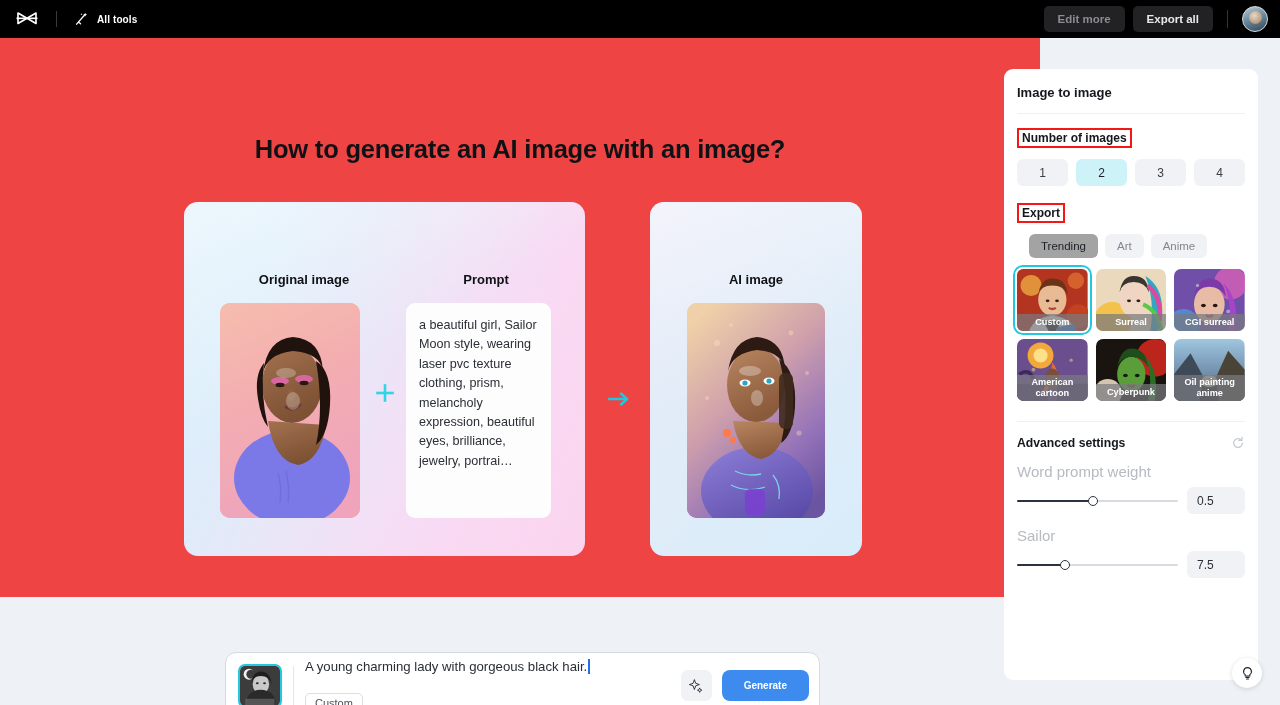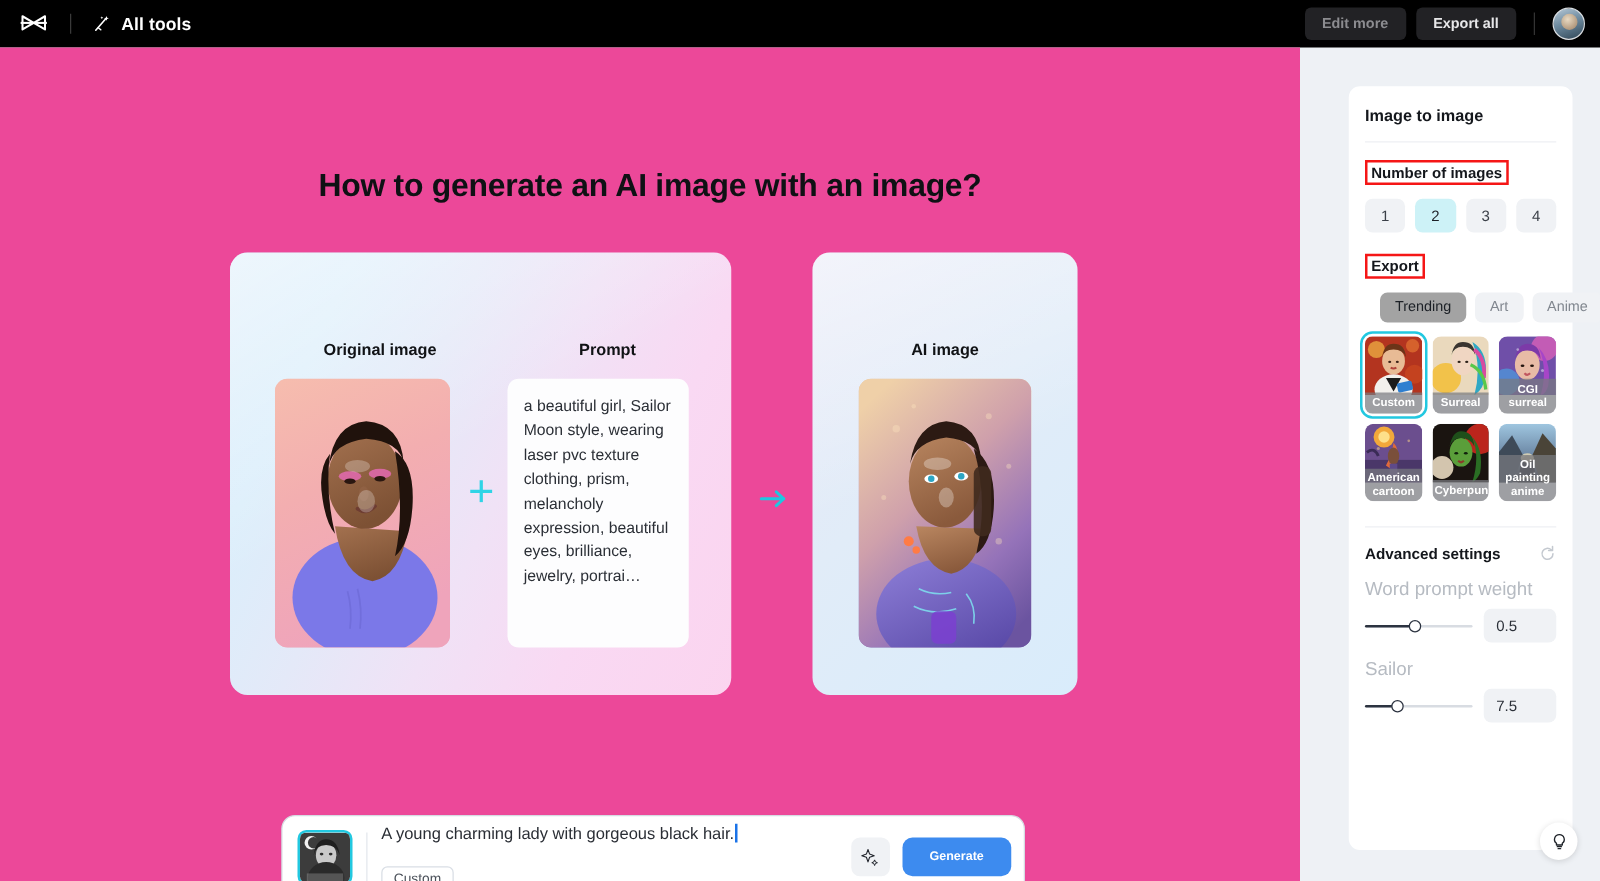--- a/index.html
+++ b/index.html
@@ -17,21 +17,21 @@
     background: #000;
     display: flex; align-items: center;
   }
   .logo-wrap { margin-left: 14px; display: flex; align-items: center; }
   .capcut-logo { width: 26px; height: 18px; }
   .topbar-divider {
     width: 1px; height: 16px; background: #3a3a3a; margin: 0 16px;
   }
   .alltools { display: flex; align-items: center; gap: 8px; cursor: pointer; }
   .alltools-label {
-    color: #fff; font-size: 14px; font-weight: bold; letter-spacing: .1px;
+    color: #fff; font-size: 10px; font-weight: bold; letter-spacing: .1px;
   }
   .wand-icon { width: 16px; height: 16px; display:block; }
   .topbar-right {
     margin-left: auto; display: flex; align-items: center; gap: 8px;
     margin-right: 12px;
     justify-content: center;
   }
   .tb-btn {
     background: #222225; border: none; border-radius: 5px;
     color: #8c8c90; font-size: 11.5px; font-weight: bold;
@@ -47,22 +47,22 @@
   }
   .avatar::after {
     content:""; position:absolute; left:6px; top:4px;
     width:13px; height:13px; border-radius:50%;
     background: radial-gradient(circle at 40% 35%, #e8d9c2, #9c7f62);
   }
 
   
   .canvas {
     position: absolute; top: 38px; left: 0;
-    width: 1040px; height: 667px;
-    background: #ec4899;
+    width: 1040px; height: 559px;
+    background: #ef4444;
   }
   .page-title {
     position: absolute; top: 97px; left: 0; width: 1040px;
     text-align: center;
     font-size: 25.5px; font-weight: bold; color: #0f1114;
     letter-spacing: -.2px;
   }
 
   
   .card-left {
@@ -171,21 +171,21 @@
   }
   .gen-btn {
     background: #3d8bef; color: #fff; border: none;
     border-radius: 8px; font-size: 10px; font-weight: bold;
     padding: 10px 22px; cursor: pointer; flex: none;
   }
 
   
   .panel {
     position: absolute; right: 22px; top: 69px;
-    width: 179px; height: 611px;
+    width: 254px; height: 611px;
     background: #fff; border-radius: 9px;
     padding: 0 13px;
   }
   .panel-title {
     font-size: 13px; font-weight: bold; color: #14171c;
     padding: 16px 0 13px 0;
     border-bottom: 1px solid #eef0f3;
   }
   .sec-label {
     font-size: 12px; font-weight: bold; color: #14171c;

